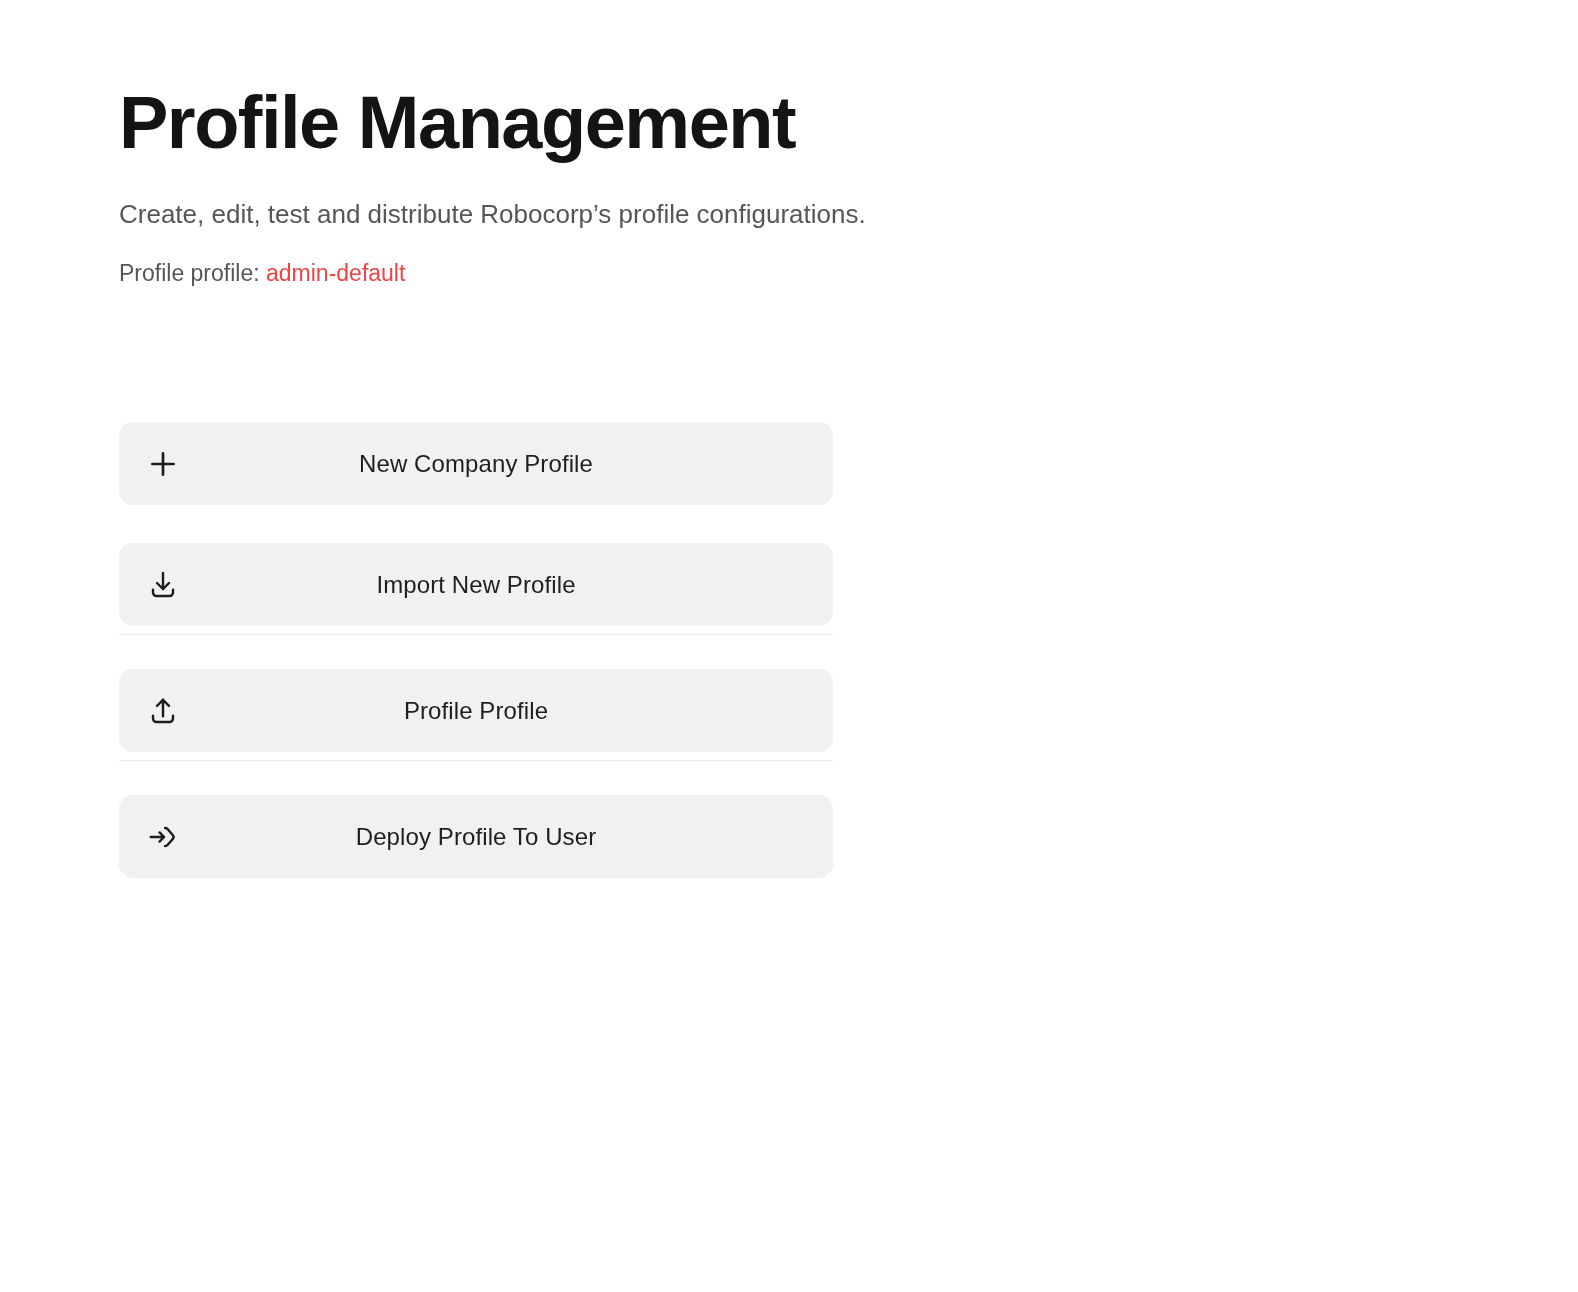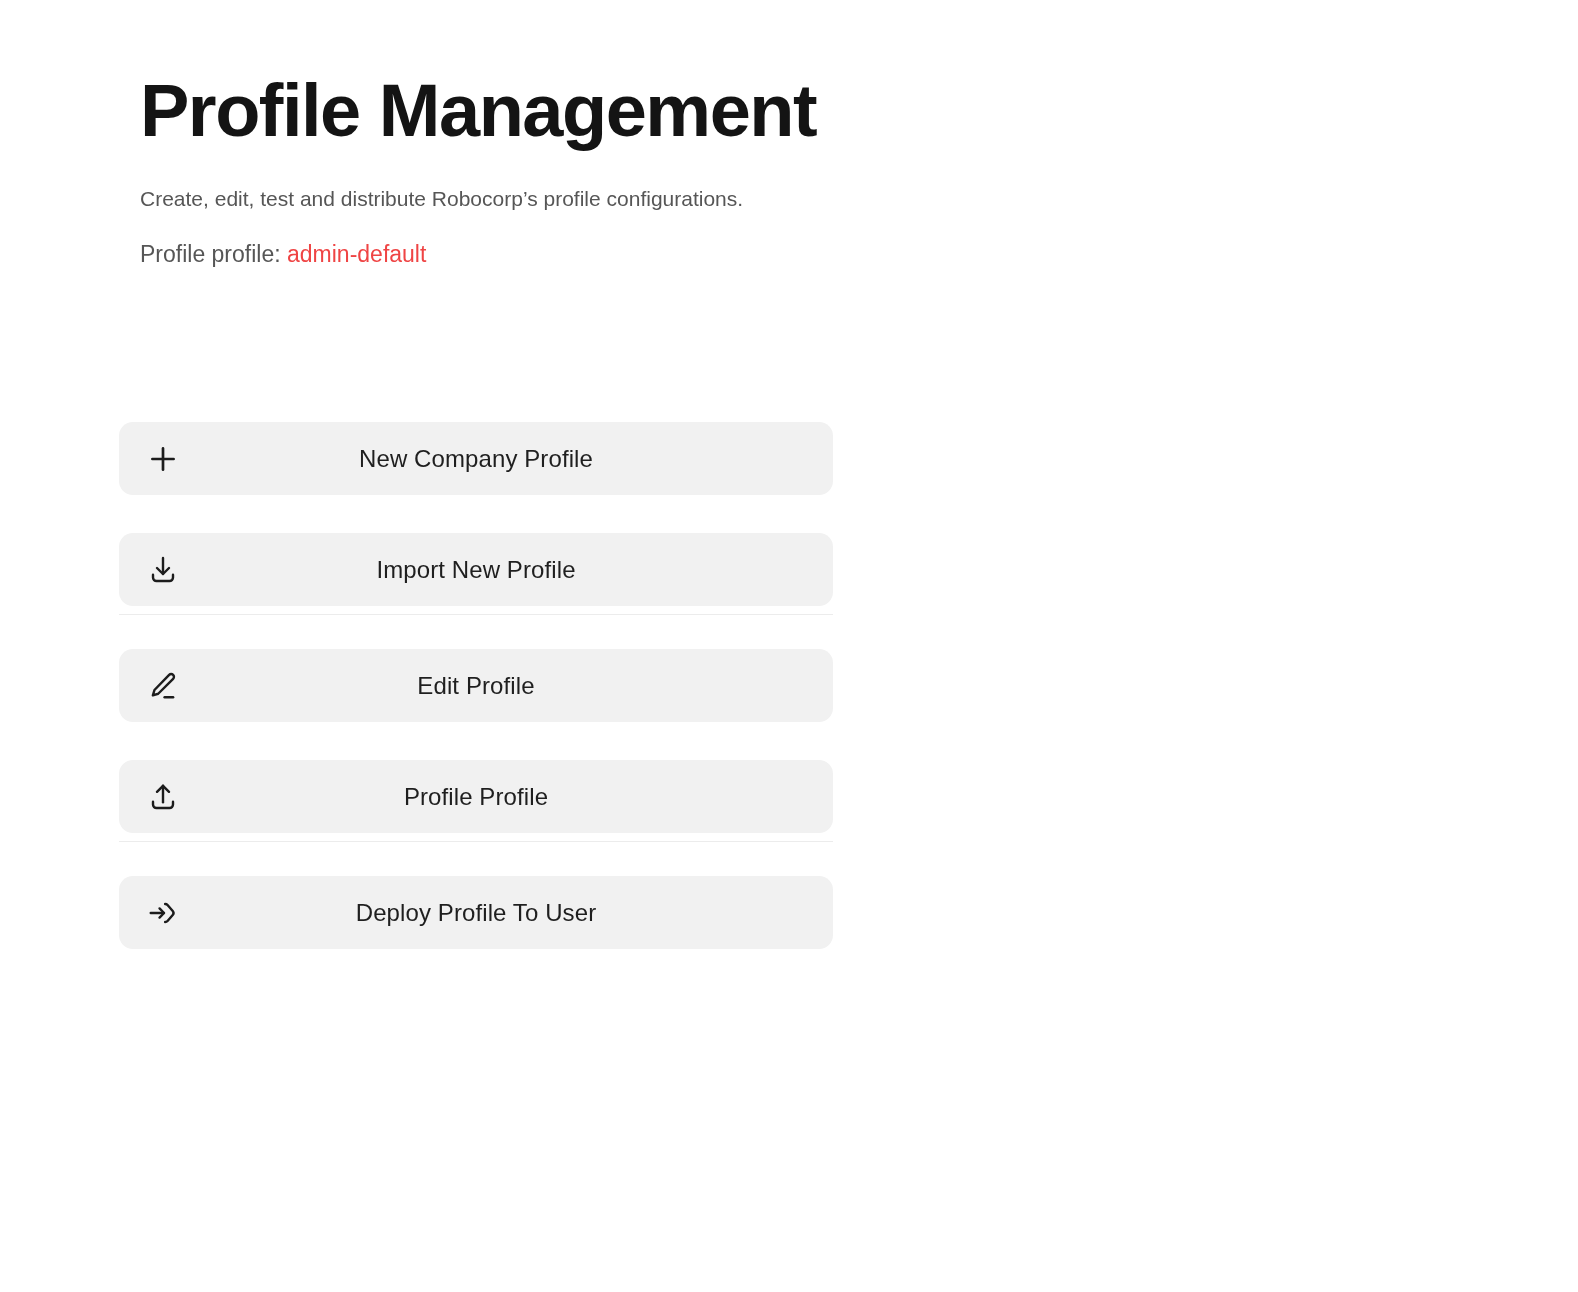--- a/index.html
+++ b/index.html
@@ -19,37 +19,36 @@
     position: relative;
     width: 1578px;
     height: 1292px;
     box-sizing: border-box;
     padding: 0;
   }
 
   .header-block {
     position: absolute;
     left: 119px;
-    top: 72px;
+    top: 84px;
     width: 1200px;
-    margin-left: 21px;
   }
 
   .page-title {
     font-size: 74px;
     font-weight: bold;
     letter-spacing: -1.5px;
     line-height: 1.06;
     color: #141414;
     margin: 0 0 34px 0;
     white-space: nowrap;
   }
 
   .subtitle {
-    font-size: 21px;
+    font-size: 26px;
     line-height: 1.45;
     color: #565656;
     margin: 0 0 14px 0;
     white-space: nowrap;
   }
 
   .current-profile-line {
     font-size: 23px;
     line-height: 1.45;
     color: #565656;
@@ -72,21 +71,21 @@
   .group {
     display: block;
   }
 
   .action-btn {
     position: relative;
     display: flex;
     align-items: center;
     justify-content: center;
     width: 714px;
-    height: 73px;
+    height: 83px;
     box-sizing: border-box;
     background: #f1f1f1;
     border: none;
     border-radius: 14px;
     margin-bottom: 38px;
     cursor: pointer;
     padding: 8px;
     font-family: "Liberation Sans", sans-serif;
   }
 
@@ -166,29 +165,20 @@
         </span>
         <span class="btn-label">Import New Profile</span>
       </button>
 
     </div>
 
     <div class="divider"></div>
 
     <div class="group">
 
-      <button class="action-btn">
-        <span class="btn-icon">
-          <svg width="32" height="32" viewBox="0 0 24 24" fill="none" stroke="currentColor" stroke-width="1.8" stroke-linecap="round" stroke-linejoin="round">
-            <path d="M16.6 3.6 a2.1 2.1 0 0 1 3 3 L8.4 17.8 L4.4 19 l1.2 -4 Z"></path>
-            <line x1="13.2" y1="20.4" x2="19.6" y2="20.4"></line>
-          </svg>
-        </span>
-        <span class="btn-label">Edit Profile</span>
-      </button>
 
 
       <button class="action-btn">
         <span class="btn-icon">
           <svg width="32" height="32" viewBox="0 0 24 24" fill="none" stroke="currentColor" stroke-width="1.8" stroke-linecap="round" stroke-linejoin="round">
             <line x1="12" y1="16" x2="12" y2="3.6"></line>
             <polyline points="7.5,8.1 12,3.6 16.5,8.1"></polyline>
             <path d="M4.5 15.5 v2.2 a2.6 2.6 0 0 0 2.6 2.6 h9.8 a2.6 2.6 0 0 0 2.6 -2.6 v-2.2"></path>
           </svg>
         </span>

